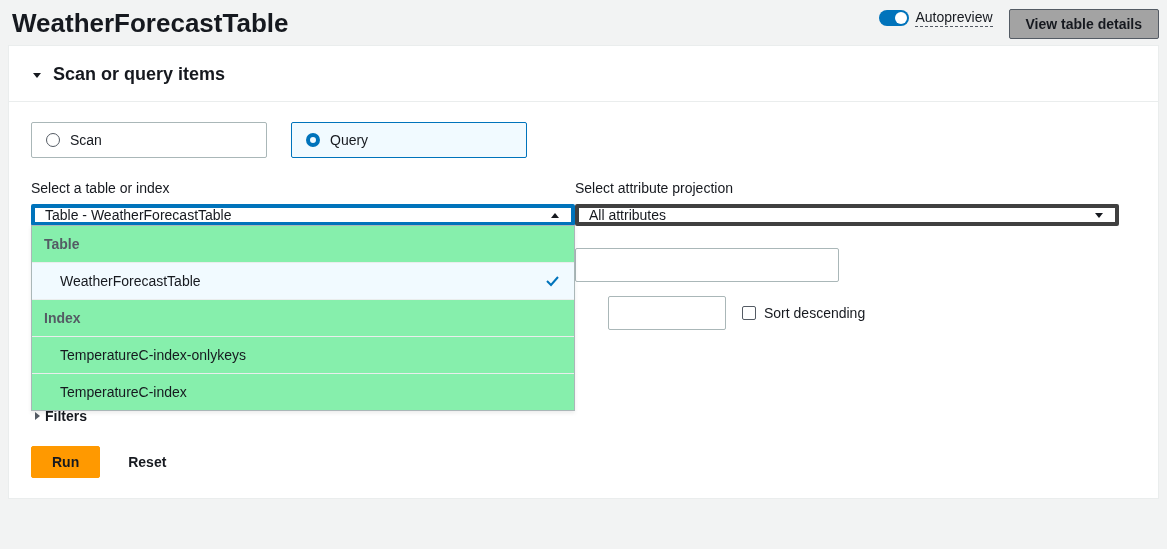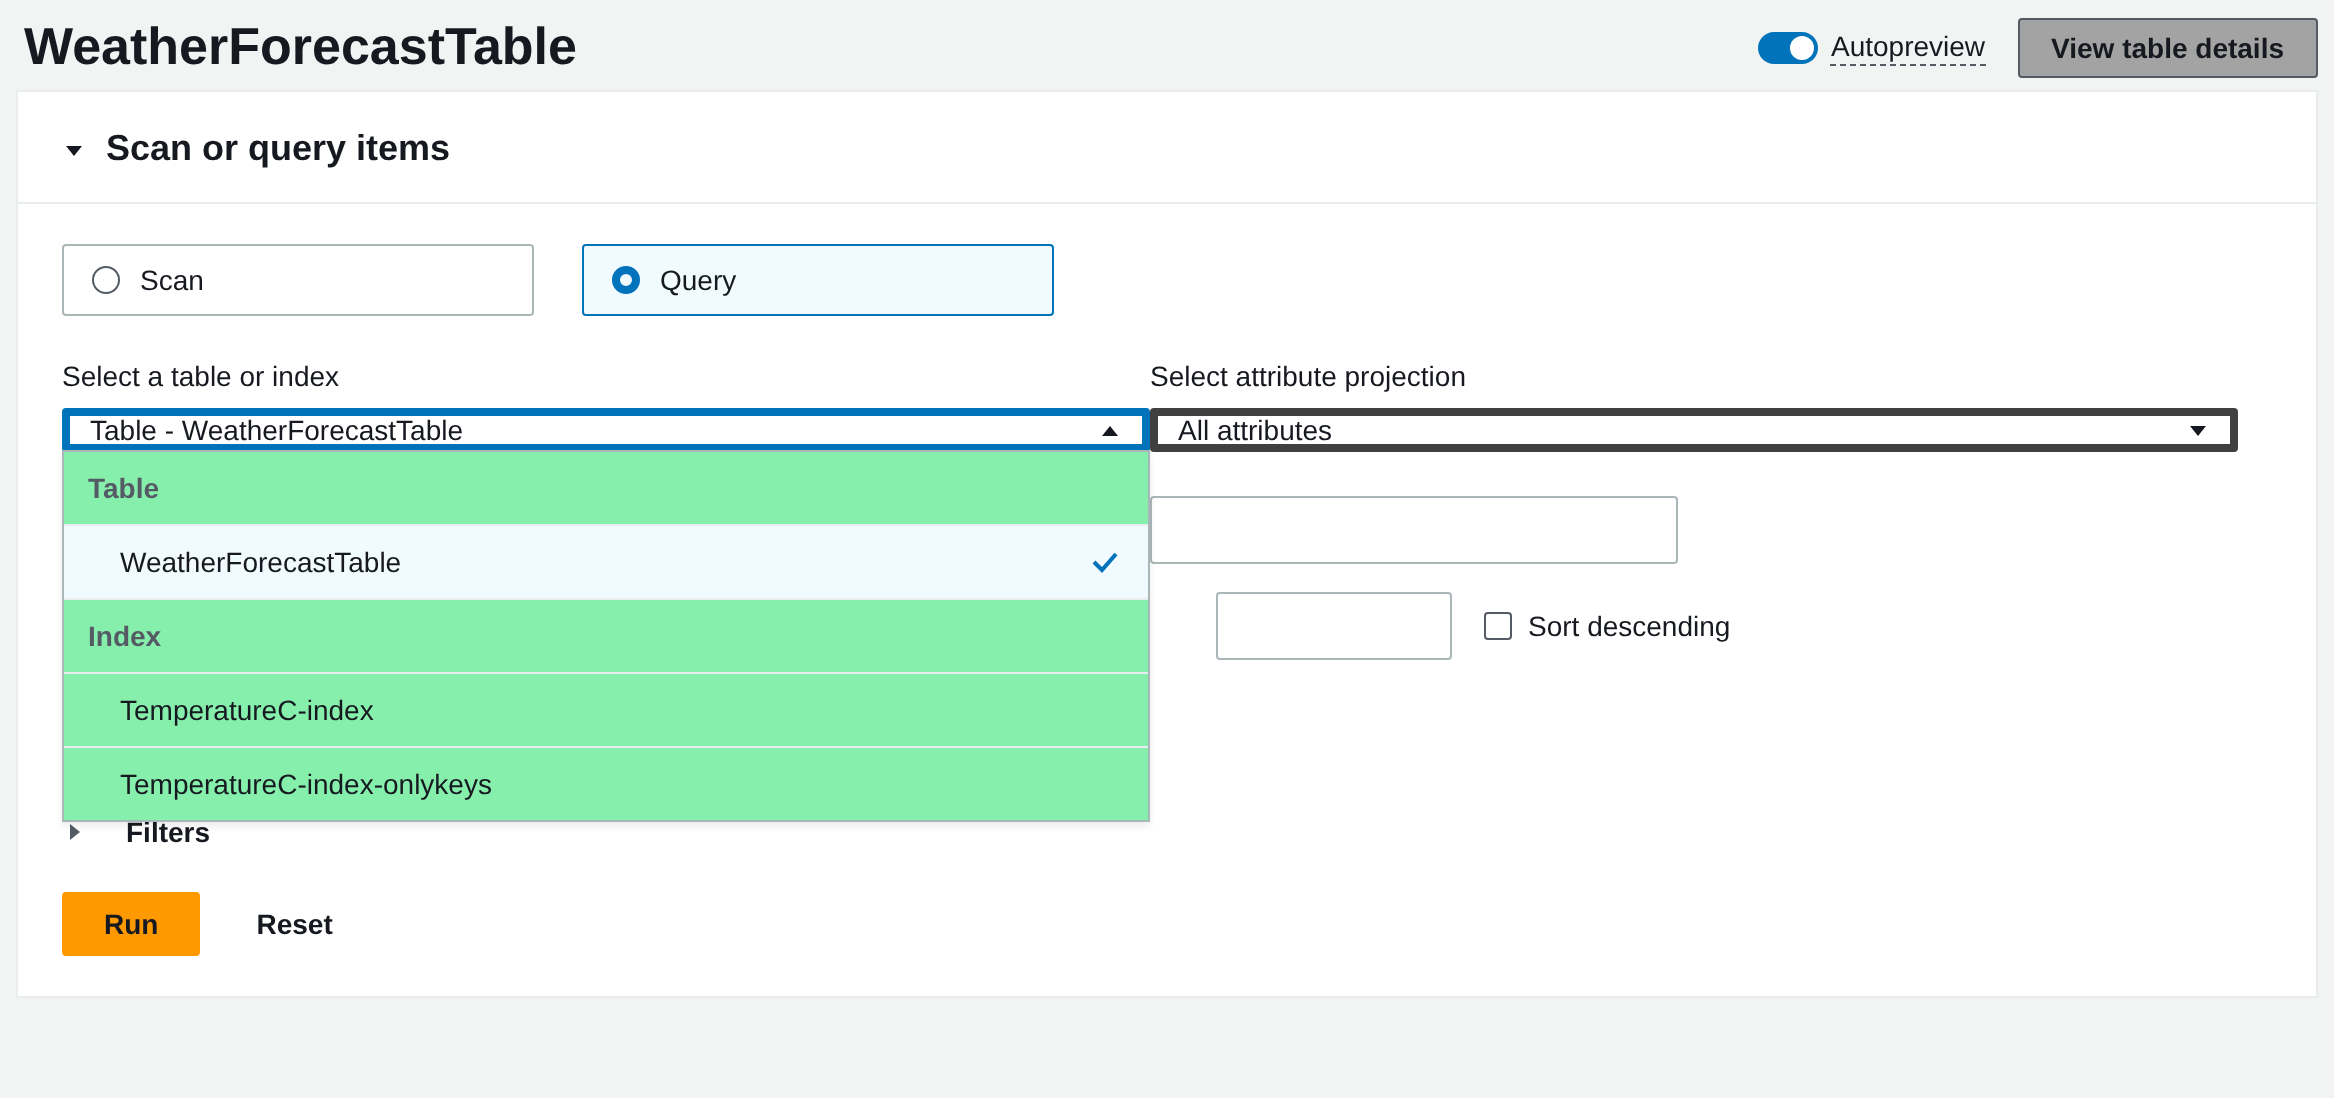--- a/index.html
+++ b/index.html
@@ -22,21 +22,21 @@
     justify-content: space-between;
     padding: 6px 0 6px 4px;
   }
   .page-title {
     font-size: 26px;
     font-weight: 700;
     margin: 0;
   }
   .header-right {
     display: flex;
-    align-items: center;
+    align-items: flex-start;
     gap: 16px;
   }
   .toggle-wrap {
     display: flex;
     align-items: center;
     gap: 6px;
     cursor: pointer;
   }
   .toggle-track {
     width: 30px;
@@ -225,21 +225,21 @@
     width: 14px;
     height: 14px;
     border: 1px solid #545b64;
     border-radius: 2px;
     background: #ffffff;
   }
 
   .filters-row {
     display: flex;
     align-items: center;
-    gap: 20px;
+    gap: 2px;
     margin-top: 78px;
     cursor: pointer;
   }
   .filters-label {
     font-size: 14px;
     font-weight: 700;
   }
 
   .actions-row {
     display: flex;
@@ -326,25 +326,25 @@
               <div class="dd-option selected">
                 <span>WeatherForecastTable</span>
                 <span class="check">
                   <svg width="16" height="16" viewBox="0 0 16 16">
                       <polyline points="3,8 7,12 14,4" fill="none" stroke="#0073bb" stroke-width="2"></polyline>
                     </svg>
                 </span>
               </div>
               <div class="dd-group-label">Index</div>
               <div class="dd-option">
-                <span>TemperatureC-index</span>
+                <span>TemperatureC-index-onlykeys</span>
 
               </div>
               <div class="dd-option">
-                <span>TemperatureC-index-onlykeys</span>
+                <span>TemperatureC-index</span>
 
               </div>
             </div>
           </div>
         </div>
 
         <div class="form-group">
           <label class="form-label">Select attribute projection</label>
           <div class="select-box">
             <span>All attributes</span>

